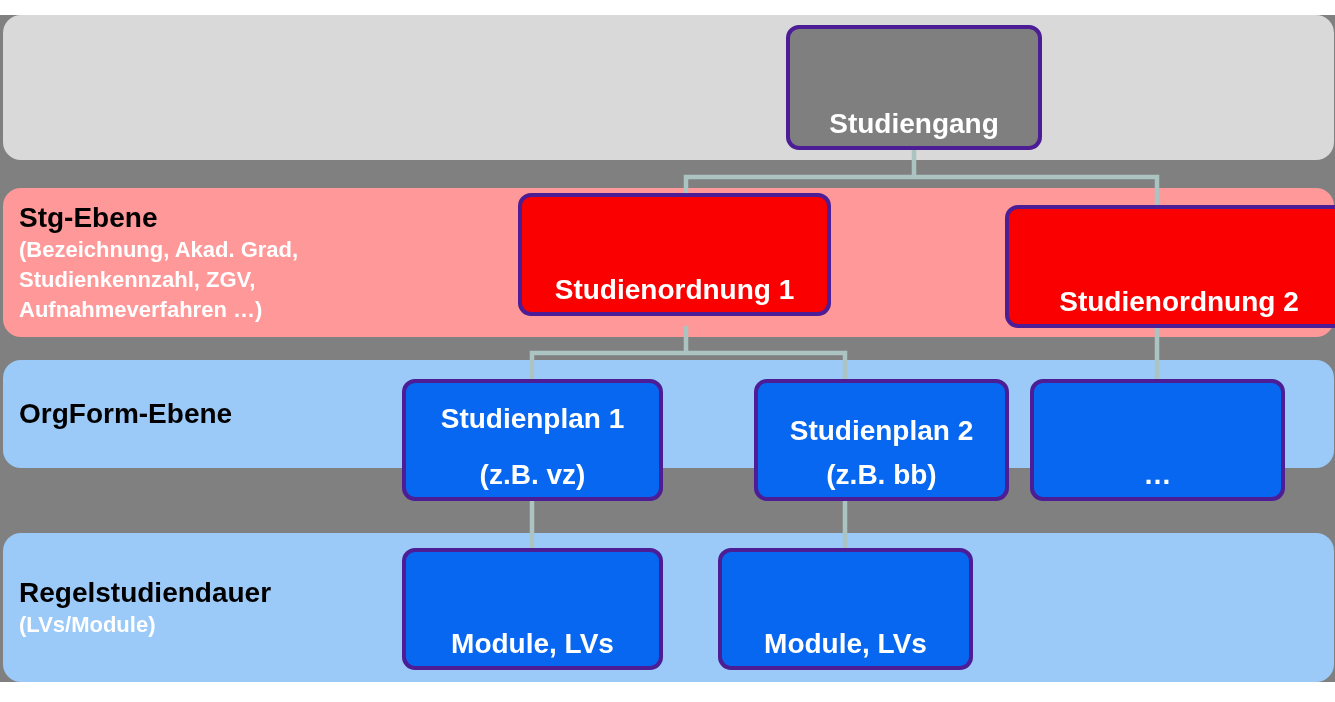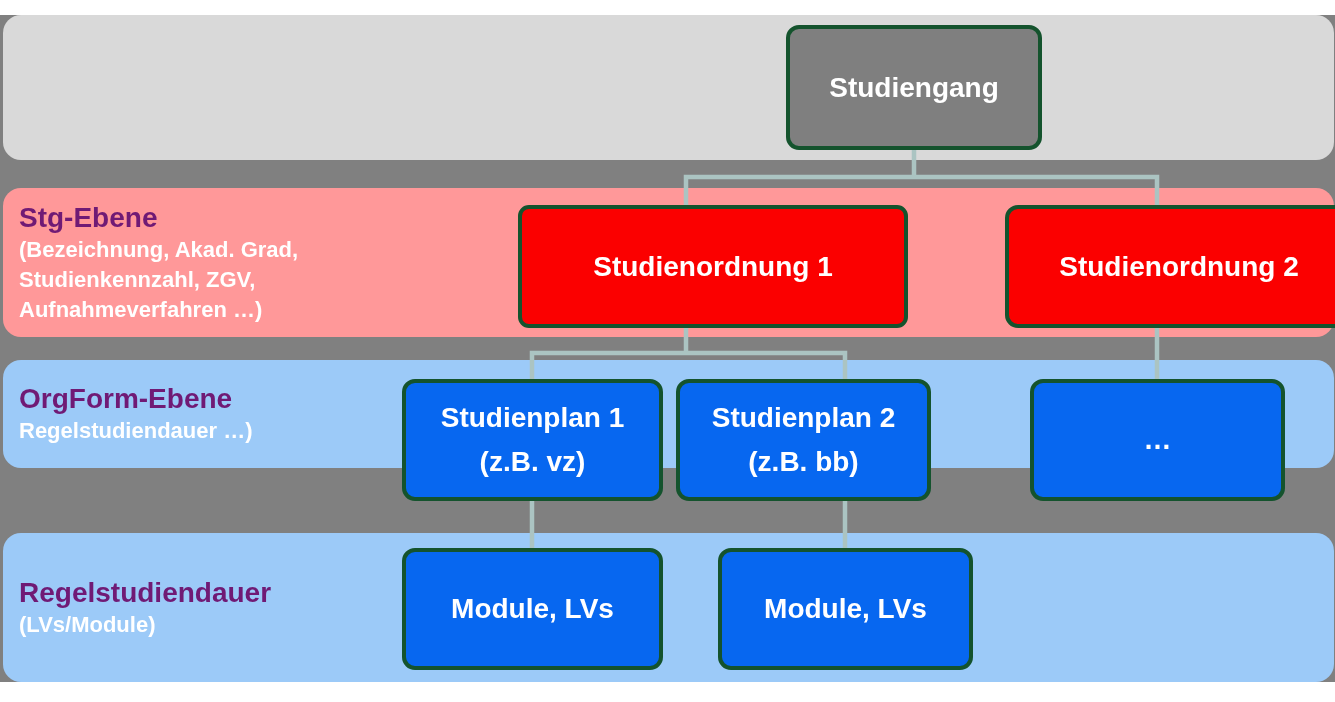--- a/index.html
+++ b/index.html
@@ -32,59 +32,59 @@
     position: absolute;
     left: 16px; top: 0;
     height: 100%;
     display: flex;
     flex-direction: column;
     justify-content: center;
   }
   .band-title {
     font-size: 28px;
     line-height: 34px;
-    color: #701a75;
+    color: #000000;
   }
   .band-desc {
     font-size: 22px;
     line-height: 30px;
     color: #FFFFFF;
   }
   .connectors {
     position: absolute;
     left: 0; top: 0;
     pointer-events: none;
   }
   .connectors path {
     stroke: #ABC4C2;
     stroke-width: 4.5;
     fill: none;
   }
   .node {
     position: absolute;
     box-sizing: border-box;
-    border: 4px solid #14532d;
+    border: 4px solid #4c1d95;
     border-radius: 13px;
     display: flex;
     flex-direction: column;
     align-items: center;
-    justify-content: center;
+    justify-content: flex-end;
     text-align: center;
     color: #FFFFFF;
     font-size: 28px;
     line-height: 44px;
   }
   .node-gray { background: #7F7F7F; }
   .node-red  { background: #FB0000; }
   .node-blue { background: #0767F0; }
   .node-studiengang      { left: 786px;  top: 25px;  width: 256px; height: 125px; }
-  .node-studienordnung-1 { left: 518px;  top: 205px; width: 390px; height: 123px; border-radius: 11px; }
+  .node-studienordnung-1 { left: 518px;  top: 193px; width: 313px; height: 123px; }
   .node-studienordnung-2 { left: 1005px; top: 205px; width: 348px; height: 123px; }
-  .node-studienplan-1    { left: 402px;  top: 379px; width: 261px; height: 122px; }
-  .node-studienplan-2    { left: 676px;  top: 379px; width: 255px; height: 122px; }
+  .node-studienplan-1    { left: 402px;  top: 379px; width: 261px; height: 122px; gap: 12px; }
+  .node-studienplan-2    { left: 754px;  top: 379px; width: 255px; height: 122px; }
   .node-ellipsis         { left: 1030px; top: 379px; width: 255px; height: 122px; }
   .node-module-1         { left: 402px;  top: 548px; width: 261px; height: 122px; }
   .node-module-2         { left: 718px;  top: 548px; width: 255px; height: 122px; }
 </style>
 </head>
 <body>
 
 <div class="canvas">
 
   <div class="backdrop"></div>
@@ -96,21 +96,20 @@
       <div class="band-title">Stg-Ebene</div>
       <div class="band-desc">(Bezeichnung, Akad. Grad,</div>
       <div class="band-desc">Studienkennzahl, ZGV,</div>
       <div class="band-desc">Aufnahmeverfahren …)</div>
     </div>
   </div>
 
   <div class="band band-blue1">
     <div class="band-text">
       <div class="band-title">OrgForm-Ebene</div>
-      <div class="band-desc">Regelstudiendauer …)</div>
     </div>
   </div>
 
   <div class="band band-blue2">
     <div class="band-text">
       <div class="band-title">Regelstudiendauer</div>
       <div class="band-desc">(LVs/Module)</div>
     </div>
   </div>
 

